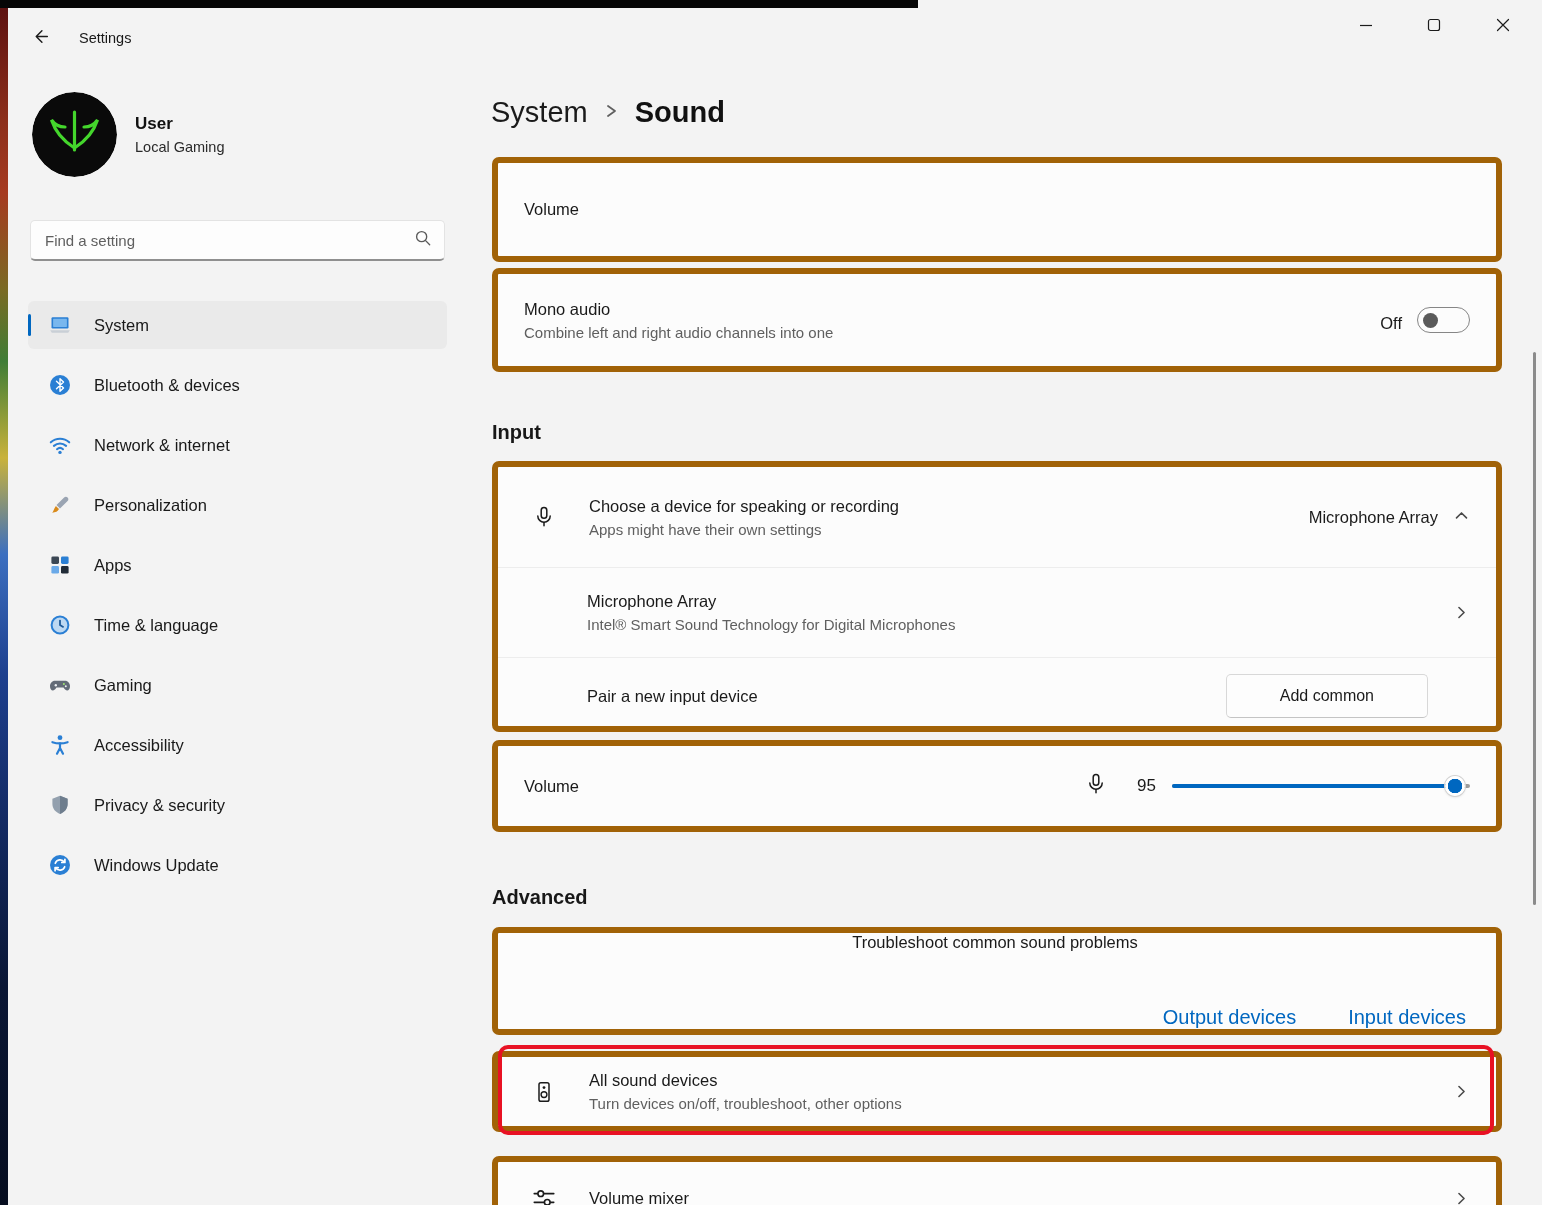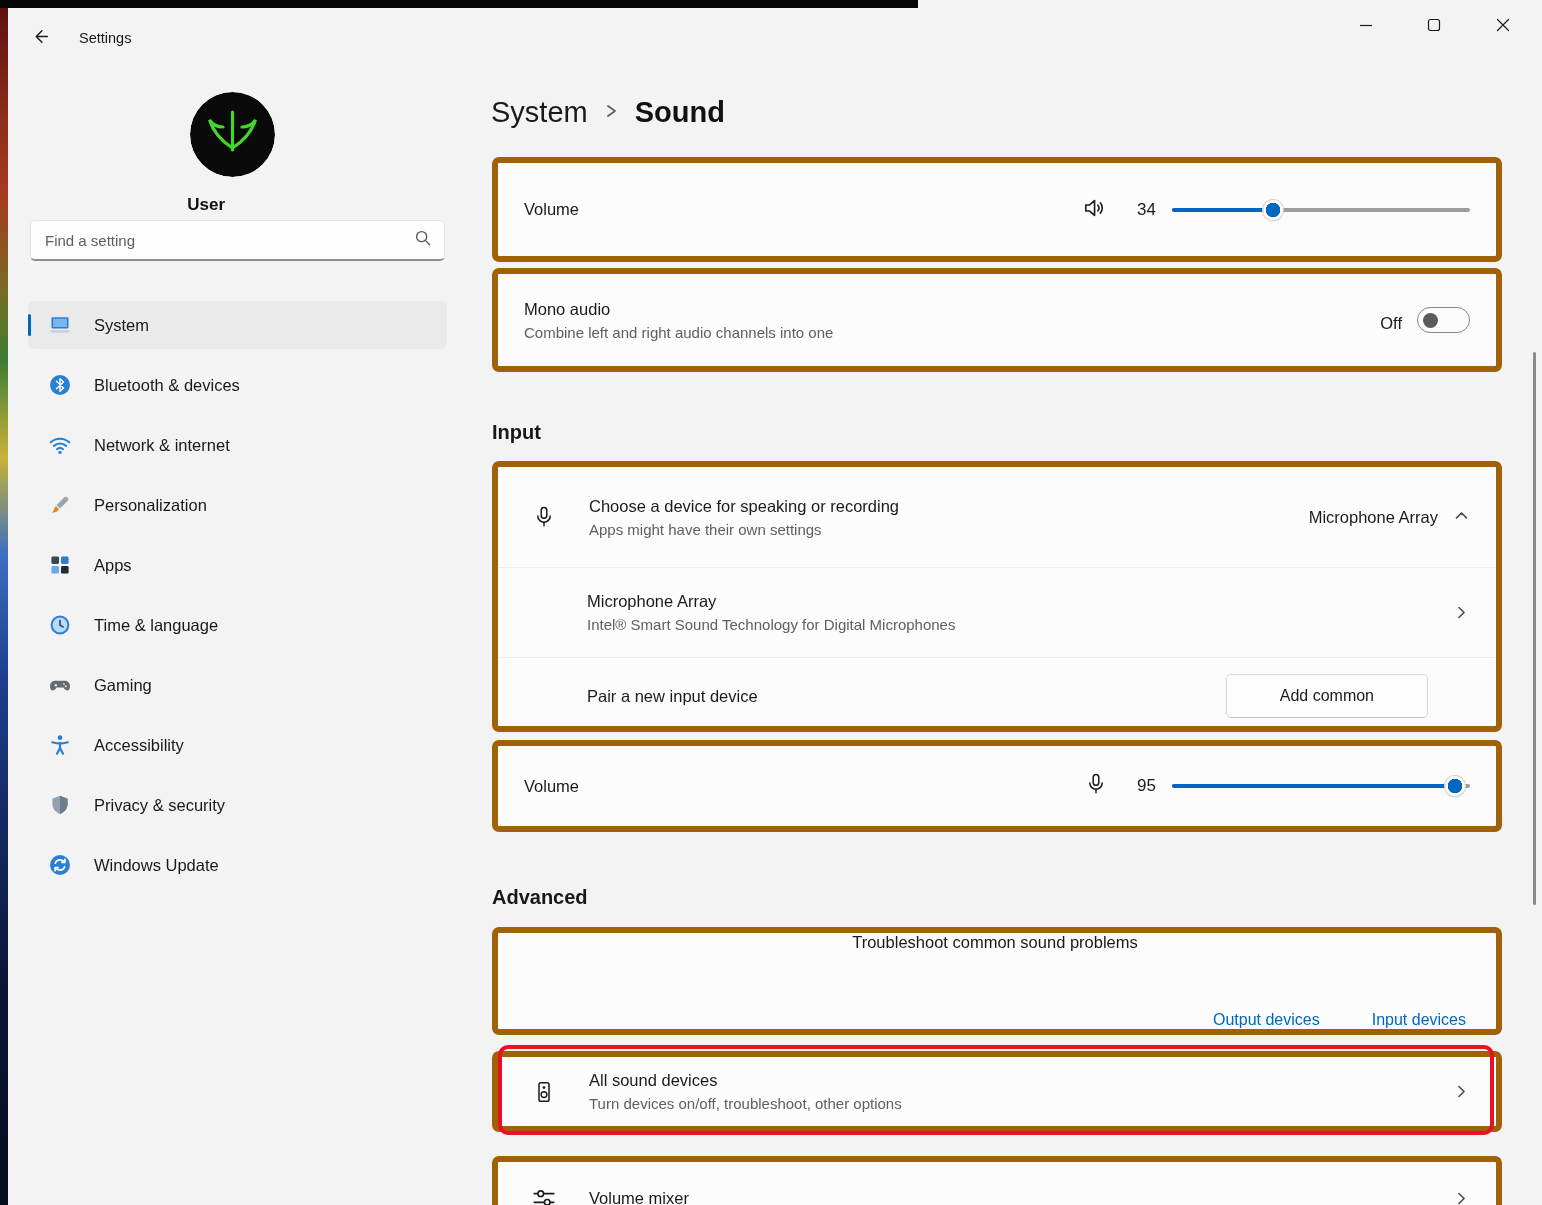--- a/index.html
+++ b/index.html
@@ -20,21 +20,21 @@
 
   
   .back-btn { position:absolute; left:24px; top:23px; width:32px; height:30px;
     display:flex; align-items:center; justify-content:center; border-radius:4px; cursor:pointer; }
   .titlebar-title { position:absolute; left:79px; top:30px; font-size:14.5px; color:#191919; }
   .caption { position:absolute; top:8px; width:46px; height:38px;
     display:flex; align-items:center; justify-content:center; cursor:pointer; }
   .cap-min { left:1343px; } .cap-max { left:1411px; } .cap-close { left:1480px; }
 
   
-  .account { position:absolute; left:32px; top:92px; display:flex; align-items:center; gap:18px; width:400px; cursor:pointer;flex-direction:column; }
+  .account { position:absolute; left:32px; top:92px; display:flex; align-items:center; gap:18px; width:400px; cursor:pointer; }
   .avatar { width:85px; height:85px; border-radius:50%; overflow:hidden; flex:0 0 85px; }
   .account-name { font-size:17px; font-weight:700; color:#111; }
   .account-type { font-size:14.5px; color:#2a2a2a; margin-top:5px; }
 
   .search-box { position:absolute; left:30px; top:220px; width:415px; height:41px;
     background:#fdfdfd; border:1px solid #e3e3e3; border-bottom:2px solid #8f8f8f;
     border-radius:5px; display:flex; align-items:center; padding:0 12px 0 14px; }
   .search-box input { flex:1; border:none; outline:none; background:transparent;
     font-size:15px; color:#1a1a1a; font-family:inherit; }
   .search-box input::placeholder { color:#5f5f5f; }
@@ -85,21 +85,21 @@
   .gr2 { height:90px; border-top:1px solid #ededed; padding:0 26px 0 89px; }
   .gr3 { height:77px; border-top:1px solid #ededed; padding:0 68px 0 89px; cursor:default; }
   .picker-value { display:flex; align-items:center; gap:15px; margin-left:auto; }
   .picker-value span { font-size:16.5px; color:#1b1b1b; }
 
   .btn { height:44px; padding:0 53px; background:#fdfdfd; border:1px solid #d8d8d8;
     border-bottom-color:#c4c4c4; border-radius:5px; font-size:16px; font-family:inherit;
     color:#1a1a1a; cursor:pointer; margin-left:auto; }
 
   .links { display:flex; align-items:center; gap:52px; margin-left:auto; }
-  .link { color:#0067c0; font-size:16px; cursor:pointer; }
+  .link { color:#0067c0; font-size:20px; cursor:pointer; }
 
   .chevron-cell { margin-left:auto; display:flex; align-items:center; }
 
   .annotation { position:absolute; left:498px; top:1045px; width:996px; height:90px;
     border:4px solid #e81123; border-radius:10px; z-index:20; pointer-events:none; }
 
   .scrollbar { position:absolute; right:6px; top:352px; width:3px; height:553px;
     background:#8b8b8b; border-radius:2px; cursor:pointer; z-index:8; }
 </style>
 </head>
@@ -288,32 +288,20 @@
       <svg width="15" height="22" viewBox="0 0 15 22">
           <polyline points="4,6 11,11 4,16" fill="none" stroke="#5f5f5f" stroke-width="1.8" stroke-linecap="round" stroke-linejoin="round"></polyline>
         </svg>
     </span>
     <span class="crumb-current">Sound</span>
   </div>
 
   <section class="card" style="top:157px;height:105px;">
     <div class="row pad-std">
       <span class="row-title">Volume</span>
-      <div class="right-group">
-        <span>
-          <svg width="26" height="26" viewBox="0 0 24 24">
-              <path d="M3.5 9.2 H7 L11.6 5.2 V18.8 L7 14.8 H3.5 Z" fill="none" stroke="#1b1b1b" stroke-width="1.5" stroke-linejoin="round"></path>
-              <path d="M14.6 9.4 a4 4 0 0 1 0 5.2 M16.9 7.2 a7.2 7.2 0 0 1 0 9.6" fill="none" stroke="#1b1b1b" stroke-width="1.5" stroke-linecap="round"></path>
-            </svg>
-        </span>
-        <span class="slider-value">34</span>
-        <div class="slider">
-          <div class="slider-fill" style="width: 34%;"></div>
-        </div>
-      </div>
     </div>
   </section>
 
   <section class="card" style="top:268px;height:104px;">
     <div class="row pad-std">
       <div class="text-col">
         <span class="row-title">Mono audio</span>
         <span class="row-sub">Combine left and right audio channels into one</span>
       </div>
       <div class="toggle-group">

